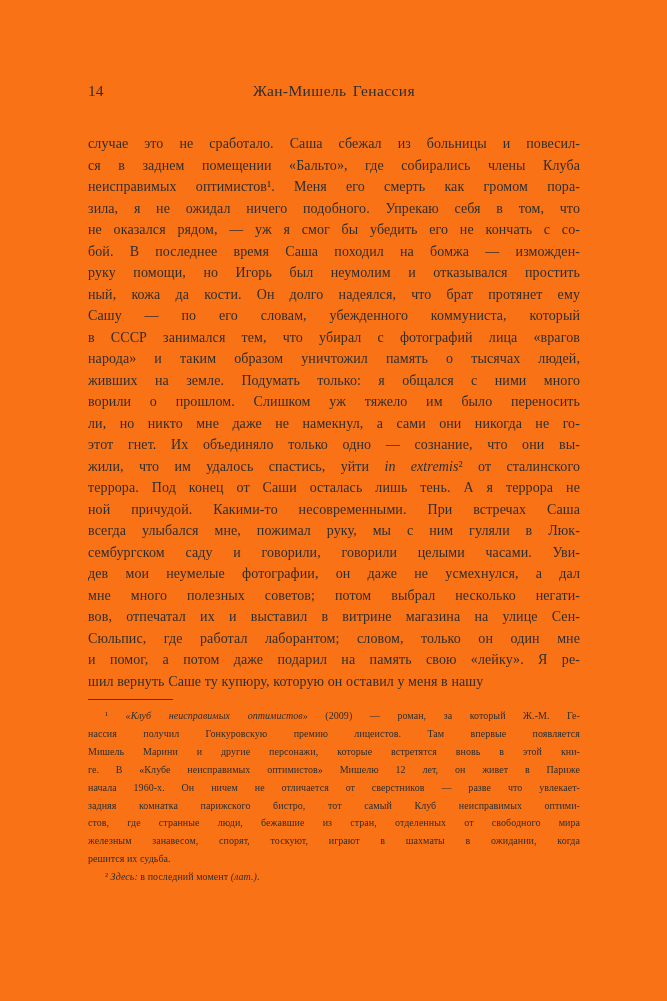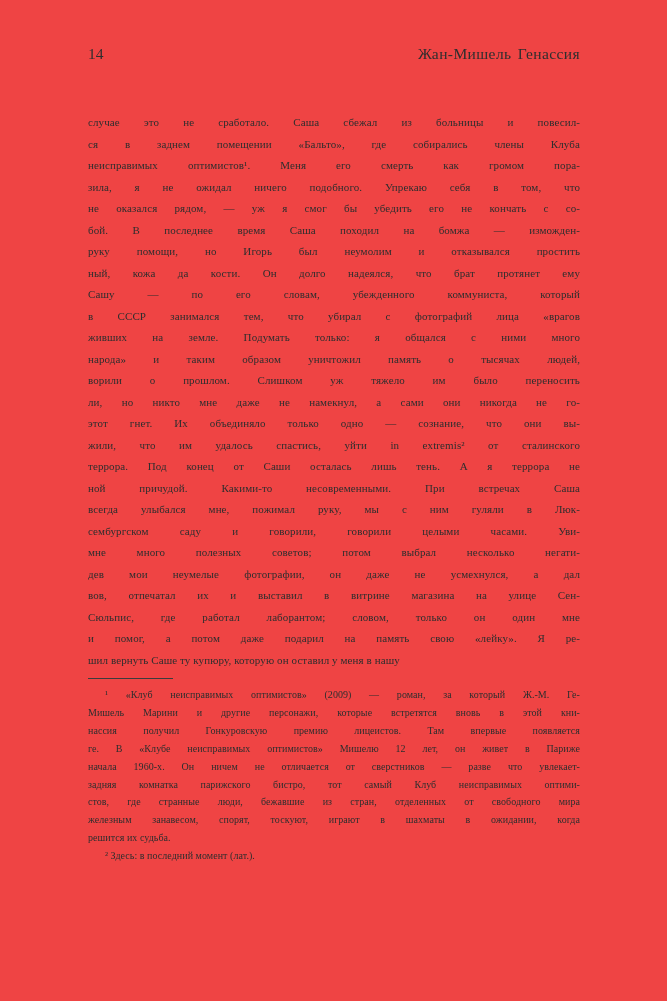--- a/index.html
+++ b/index.html
@@ -5,59 +5,61 @@
   html, body {
     margin: 0;
     padding: 0;
     background: #fcfcfb;
   }
   .page {
     position: relative;
     width: 667px;
     height: 1001px;
     box-sizing: border-box;
-    background: #ef4444;
+    background: #f97316;
     color: #2e2e2e;
     font-family: "Liberation Serif", "DejaVu Serif", serif;
     padding: 44px 87px 0 88px;
     overflow: hidden;
   }
   .header {
     position: relative;
     height: 20px;
     font-size: 15.5px;
     line-height: 20px;
   }
   .page-num {
     position: absolute;
     left: 0;
     top: 0;
   }
   .running-title {
-    text-align: right;
+    text-align: center;
     letter-spacing: 0.4px;
     word-spacing: 2px;
+    margin-top: 37px;
   }
   .body-text {
-    margin-top: 48px;
-    font-size: 11px;
+    margin-top: 32px;
+    font-size: 14px;
     line-height: 21.5px;
     letter-spacing: 0.1px;
   }
   .tl {
     text-align: justify;
     text-align-last: justify;
   }
   .tl-last {
     text-align-last: left;
   }
   .tl-ind {
     text-indent: 17px;
   }
   .it {
+    font-style: italic;
   }
   .footnote-sep {
     width: 85px;
     border: none;
     border-top: 1.4px solid #3c3c3c;
     margin: 7px 0 7px 0;
   }
   .footnotes {
     font-size: 10px;
     line-height: 17.9px;
@@ -77,44 +79,44 @@
       <div class="tl"><span>случае это не сработало. Саша сбежал из больницы и повесил-</span></div>
       <div class="tl"><span>ся в заднем помещении «Бальто», где собирались члены Клуба</span></div>
       <div class="tl"><span>неисправимых оптимистов¹. Меня его смерть как громом пора-</span></div>
       <div class="tl"><span>зила, я не ожидал ничего подобного. Упрекаю себя в том, что</span></div>
       <div class="tl"><span>не оказался рядом, — уж я смог бы убедить его не кончать с со-</span></div>
       <div class="tl"><span>бой. В последнее время Саша походил на бомжа — изможден-</span></div>
       <div class="tl"><span>руку помощи, но Игорь был неумолим и отказывался простить</span></div>
       <div class="tl"><span>ный, кожа да кости. Он долго надеялся, что брат протянет ему</span></div>
       <div class="tl"><span>Сашу — по его словам, убежденного коммуниста, который</span></div>
       <div class="tl"><span>в СССР занимался тем, что убирал с фотографий лица «врагов</span></div>
+      <div class="tl"><span>народа» и таким образом уничтожил память о тысячах людей,</span></div>
       <div class="tl"><span>живших на земле. Подумать только: я общался с ними много</span></div>
-      <div class="tl"><span>народа» и таким образом уничтожил память о тысячах людей,</span></div>
       <div class="tl"><span>ворили о прошлом. Слишком уж тяжело им было переносить</span></div>
       <div class="tl"><span>ли, но никто мне даже не намекнул, а сами они никогда не го-</span></div>
       <div class="tl"><span>этот гнет. Их объединяло только одно — сознание, что они вы-</span></div>
       <div class="tl"><span>жили, что им удалось спастись, уйти </span><span class="it">in extremis</span><span>² от сталинского</span></div>
       <div class="tl"><span>террора. Под конец от Саши осталась лишь тень. А я террора не</span></div>
       <div class="tl"><span>ной причудой. Какими-то несовременными. При встречах Саша</span></div>
       <div class="tl"><span>всегда улыбался мне, пожимал руку, мы с ним гуляли в Люк-</span></div>
       <div class="tl"><span>сембургском саду и говорили, говорили целыми часами. Уви-</span></div>
+      <div class="tl"><span>дев мои неумелые фотографии, он даже не усмехнулся, а дал</span></div>
       <div class="tl"><span>мне много полезных советов; потом выбрал несколько негати-</span></div>
-      <div class="tl"><span>дев мои неумелые фотографии, он даже не усмехнулся, а дал</span></div>
       <div class="tl"><span>вов, отпечатал их и выставил в витрине магазина на улице Сен-</span></div>
       <div class="tl"><span>Сюльпис, где работал лаборантом; словом, только он один мне</span></div>
       <div class="tl"><span>и помог, а потом даже подарил на память свою «лейку». Я ре-</span></div>
       <div class="tl tl-last"><span>шил вернуть Саше ту купюру, которую он оставил у меня в нашу</span></div>
     </div>
 
   <hr class="footnote-sep">
 
   <div class="footnotes">
       <div class="tl tl-ind"><span>¹ </span><span class="it">«Клуб неисправимых оптимистов»</span><span> (2009) — роман, за который Ж.-М. Ге-</span></div>
+      <div class="tl"><span>нассия получил Гонкуровскую премию лицеистов. Там впервые появляется</span></div>
       <div class="tl"><span>Мишель Марини и другие персонажи, которые встретятся вновь в этой кни-</span></div>
-      <div class="tl"><span>нассия получил Гонкуровскую премию лицеистов. Там впервые появляется</span></div>
       <div class="tl"><span>ге. В «Клубе неисправимых оптимистов» Мишелю 12 лет, он живет в Париже</span></div>
       <div class="tl"><span>начала 1960-х. Он ничем не отличается от сверстников — разве что увлекает-</span></div>
       <div class="tl"><span>задняя комнатка парижского бистро, тот самый Клуб неисправимых оптими-</span></div>
       <div class="tl"><span>стов, где странные люди, бежавшие из стран, отделенных от свободного мира</span></div>
       <div class="tl"><span>железным занавесом, спорят, тоскуют, играют в шахматы в ожидании, когда</span></div>
       <div class="tl tl-last"><span>решится их судьба.</span></div>
       <div class="tl tl-last tl-ind"><span>² </span><span class="it">Здесь:</span><span> в последний момент </span><span class="it">(лат.)</span><span>.</span></div>
     </div>
 </div>
 

